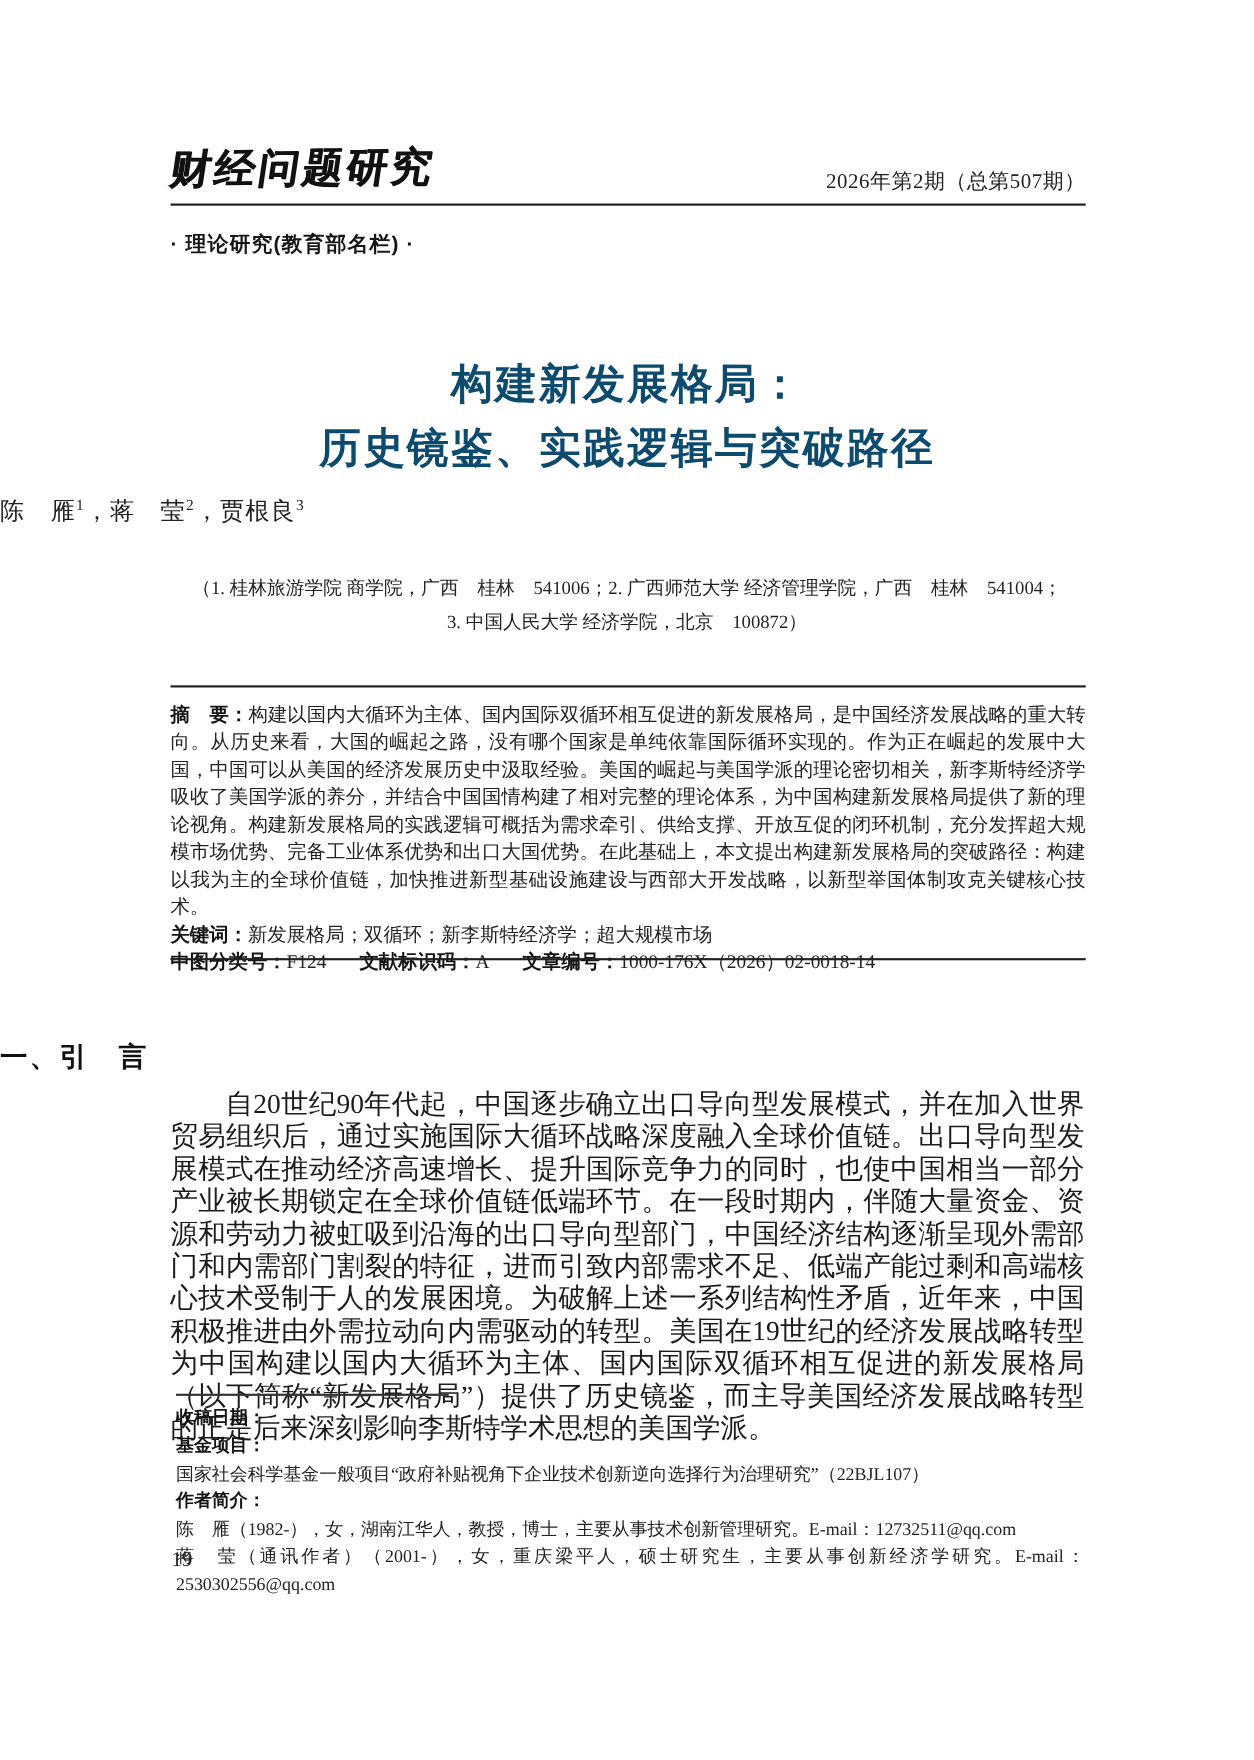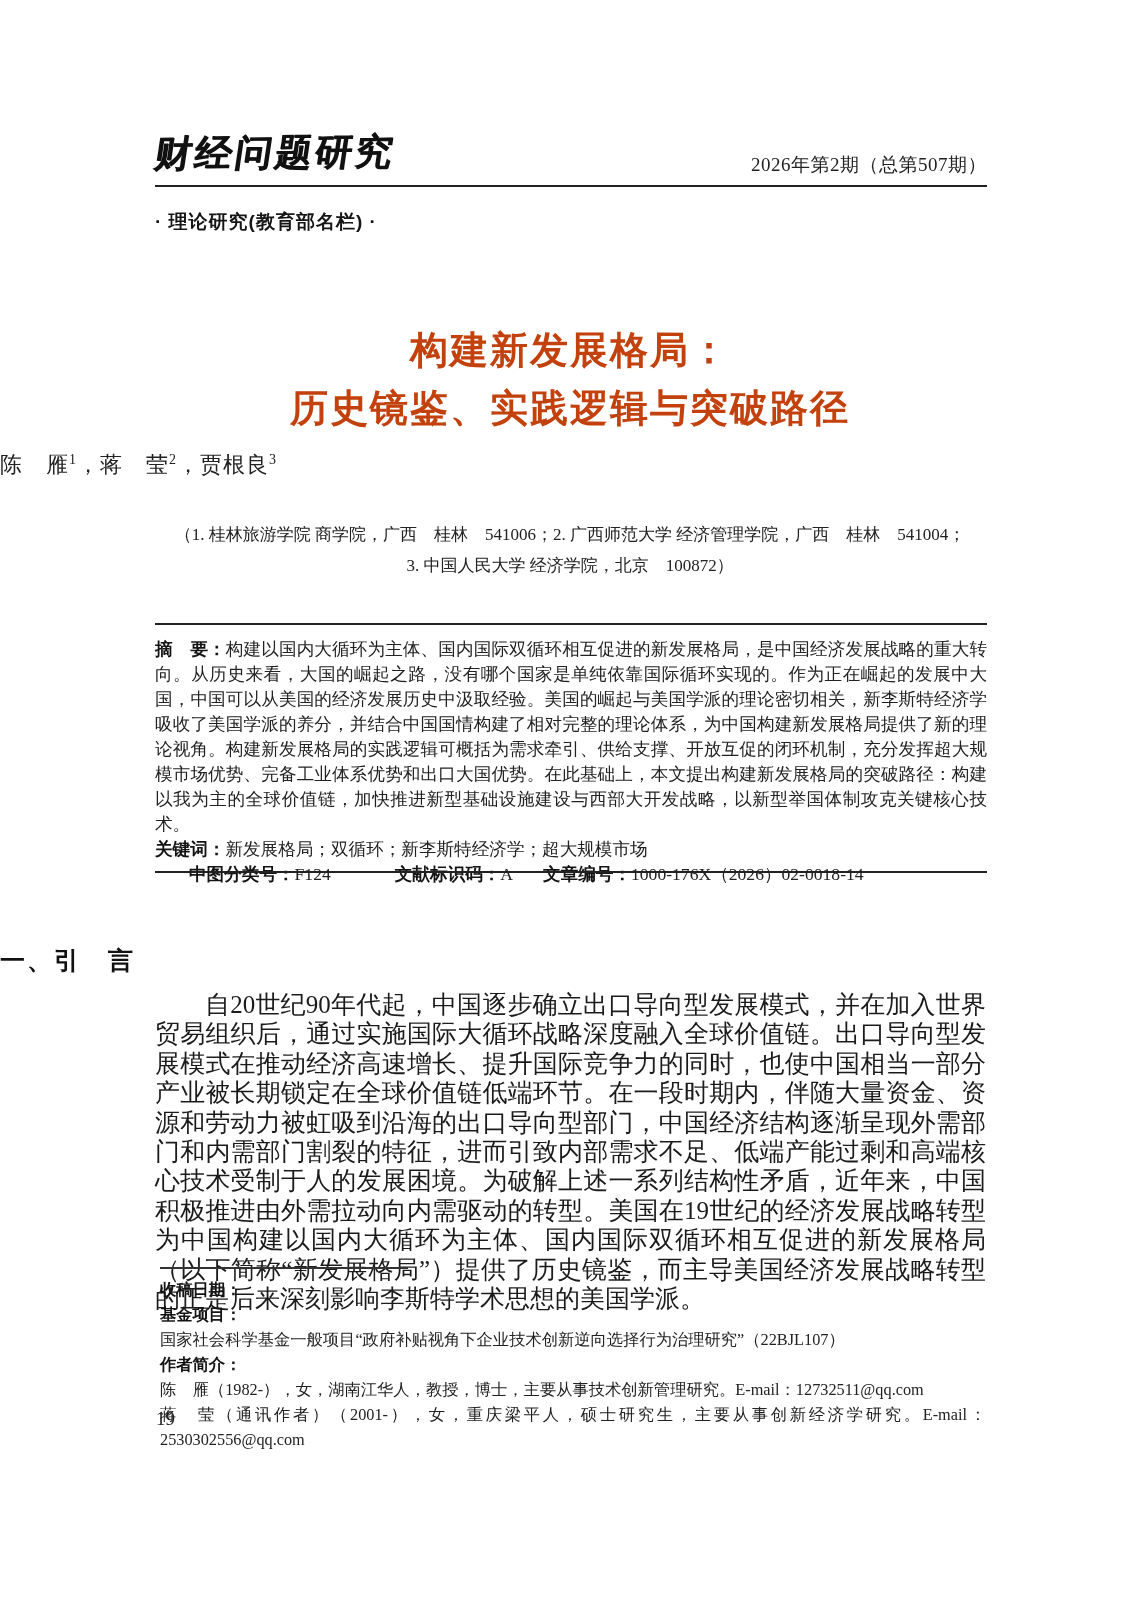--- a/index.html
+++ b/index.html
@@ -37,21 +37,21 @@
     font-family:"Liberation Sans","DejaVu Sans",sans-serif;
     font-size:19px; font-weight:bold; color:#161616; letter-spacing:1px;
   }
 
   
   .title {
     position:absolute; left:0; right:0; top:321px;
     text-align:center;
     font-family:"Liberation Sans","DejaVu Sans",sans-serif;
     font-weight:bold; font-size:38px; line-height:58px;
-    letter-spacing:2px; color:#c2410c;
+    letter-spacing:2px; color:#0c4a6e;
   }
   .authors {
     position:absolute; left:0; right:0; top:450px;
     text-align:left; font-size:22px; color:#222; letter-spacing:1px;
   }
   .authors sup { font-size:14px; }
   .affiliations {
     position:absolute; left:0; right:0; top:519px;
     text-align:center; font-size:17px; line-height:31px; color:#222;
   }
@@ -63,21 +63,21 @@
     padding-top:12px;
     font-size:17.6px; line-height:25px;
     text-align:justify; color:#222;
   }
   .meta-block p { text-align:justify; }
   .hei-label {
     font-family:"Liberation Sans","DejaVu Sans",sans-serif;
     font-weight:bold; color:#141414;
   }
   .clc-line { margin-top:0; }
-  .clc-group { margin-right:30px;margin-left:34px; }
+  .clc-group { margin-right:30px; }
 
   .divider-bottom {
     position:absolute; left:155px; right:153px; top:871px;
     border-top:2px solid #222;
   }
 
   
   .section-heading {
     position:absolute; left:0; right:0; top:944px;
     text-align:left;

